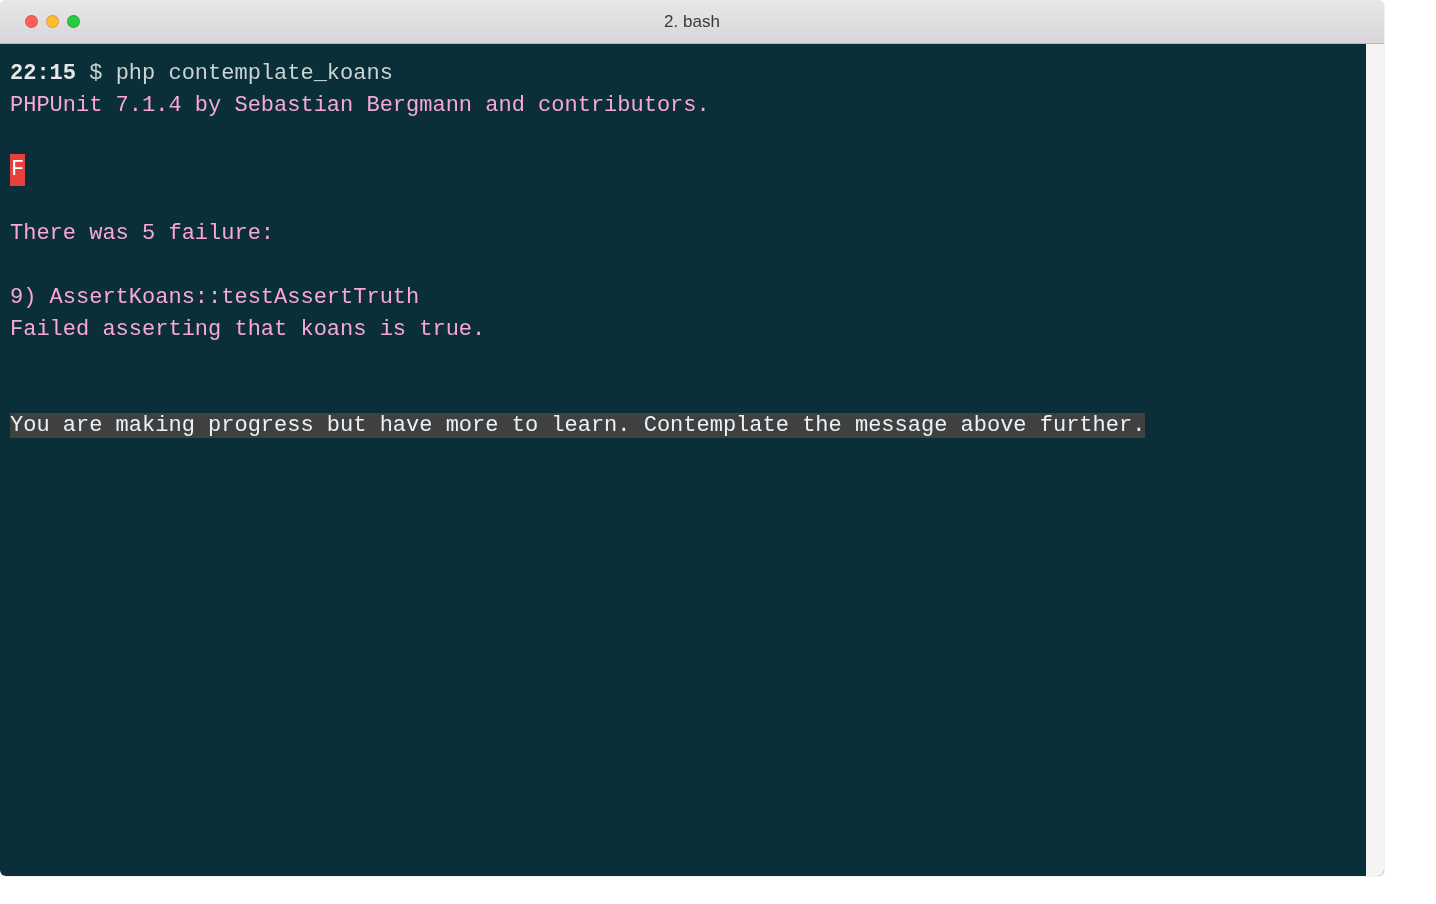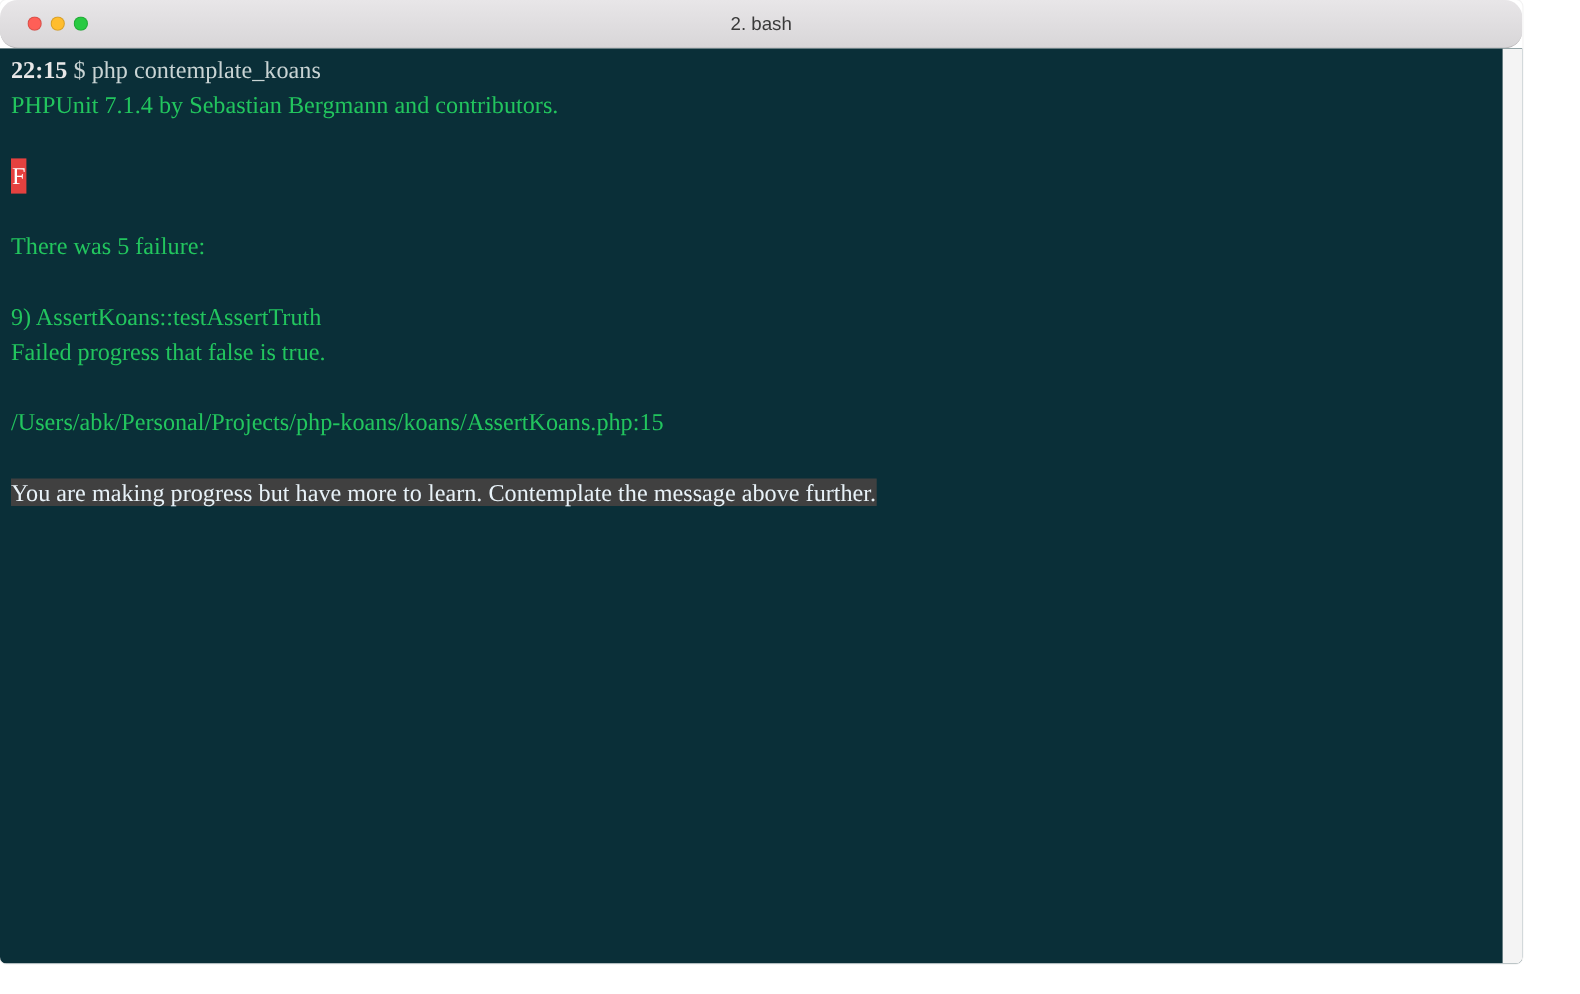--- a/index.html
+++ b/index.html
@@ -26,21 +26,20 @@
     }
     
     .titlebar {
       height: 44px;
       background: linear-gradient(to bottom, #e8e6e8 0%, #d8d6d8 100%);
       display: flex;
       align-items: center;
       padding: 0 25px;
       position: relative;
       border-bottom: 1px solid #b8b6b8;
-      border-radius: 16px;
     }
     
     .traffic-lights {
       display: flex;
       gap: 8px;
       align-items: center;
     }
     
     .traffic-light {
       width: 13px;
@@ -68,22 +67,22 @@
       left: 50%;
       transform: translateX(-50%);
       font-size: 17px;
       color: #3a3a3a;
       font-weight: 400;
     }
     
     .terminal-body {
       height: calc(100% - 44px);
       background: #0a2f38;
-      padding: 4px 10px;
-      font-family: Liberation Serif, serif;
+      padding: 14px 10px;
+      font-family: Liberation Mono, monospace;
       font-size: 22px;
       line-height: 32px;
       color: #c9d4d4;
       position: relative;
       overflow: hidden;
     }
     
     .terminal-content {
       width: calc(100% - 24px);
     }
@@ -104,21 +103,21 @@
     
     .prompt-dollar {
       color: #c9d4d4;
     }
     
     .command {
       color: #c9d4d4;
     }
     
     .output-dim {
-      color: #22c55e;
+      color: #f9a8d4;
     }
     
     .failure-badge {
       background: #e5413f;
       color: #ffffff;
       display: inline-block;
       padding: 0 1px;
     }
     
     .highlighted {
@@ -151,21 +150,20 @@
   <div class="terminal-body">
     <div class="terminal-content">
       <div class="line"><span class="prompt-time">22:15</span> <span class="prompt-dollar">$</span> <span class="command">php contemplate_koans</span></div>
       <div class="line output-dim">PHPUnit 7.1.4 by Sebastian Bergmann and contributors.</div>
       <div class="blank-line"></div>
       <div class="line"><span class="failure-badge">F</span></div>
       <div class="blank-line"></div>
       <div class="line output-dim">There was 5 failure:</div>
       <div class="blank-line"></div>
       <div class="line output-dim">9) AssertKoans::testAssertTruth</div>
-      <div class="line output-dim">Failed progress that false is true.</div>
+      <div class="line output-dim">Failed asserting that koans is true.</div>
       <div class="blank-line"></div>
-      <div class="line output-dim">/Users/abk/Personal/Projects/php-koans/koans/AssertKoans.php:15</div>
       <div class="blank-line"></div>
       <div class="line"><span class="highlighted">You are making progress but have more to learn. Contemplate the message above further.</span></div>
     </div>
     <div class="scrollbar"></div>
   </div>
 </div>
 
 </body></html>

